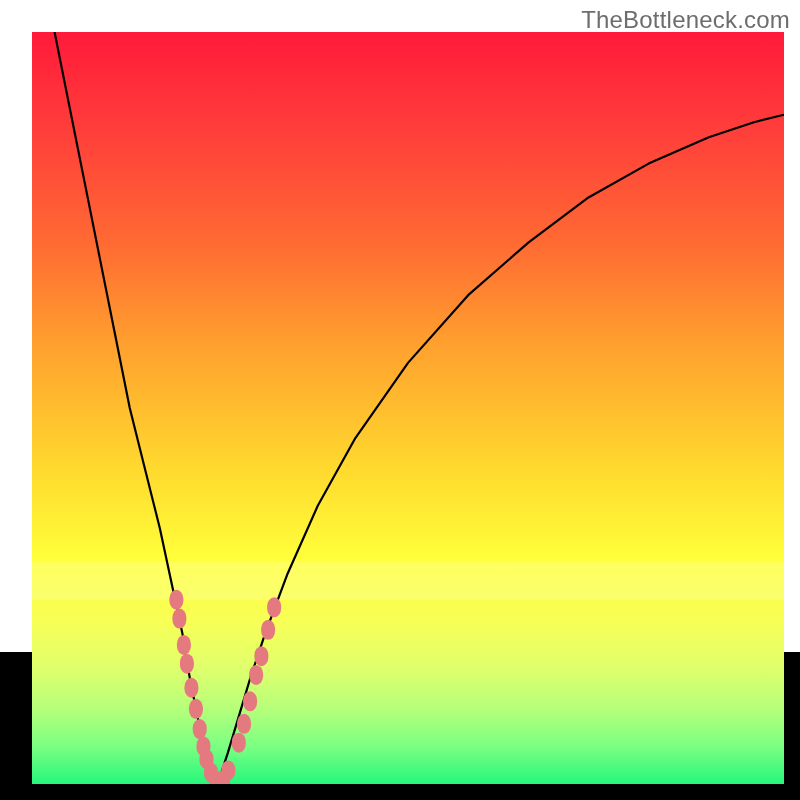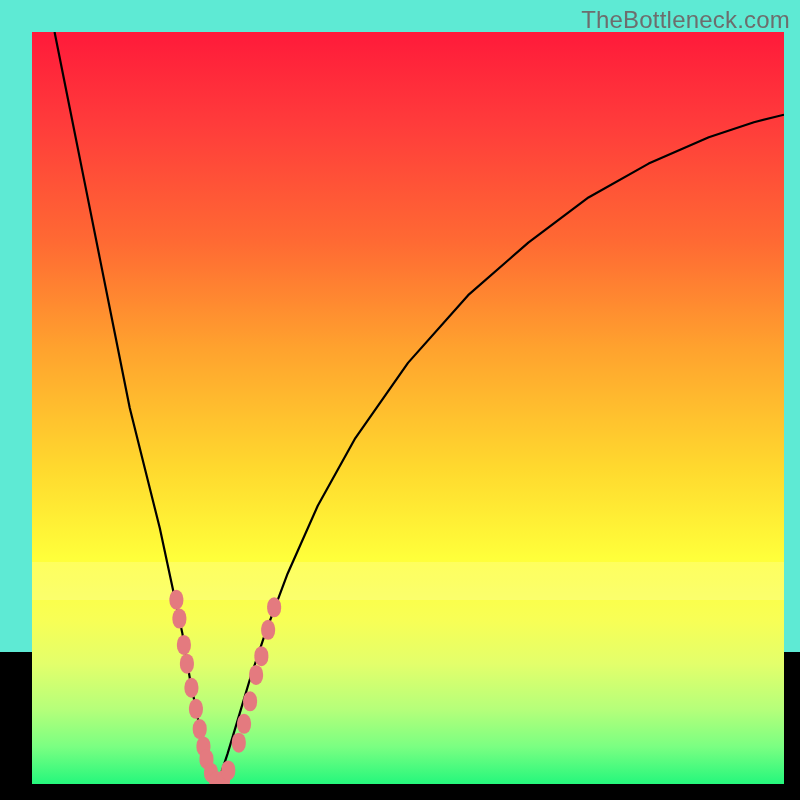--- a/index.html
+++ b/index.html
@@ -10,21 +10,21 @@
     overflow: hidden;
     background: #000;
     font-family: Arial, Helvetica, sans-serif;
   }
   .frame {
     position: absolute;
     left: 0;
     top: 0;
     width: 800px;
     height: 652px;
-    background: #5eead4;
+    background: #ffffff;
   }
   .plot {
     position: absolute;
     left: 32px;
     top: 32px;
     width: 752px;
     height: 752px;
     background: linear-gradient(to bottom,
       #ff1a3a 0%,
       #ff3b3b 12%,

